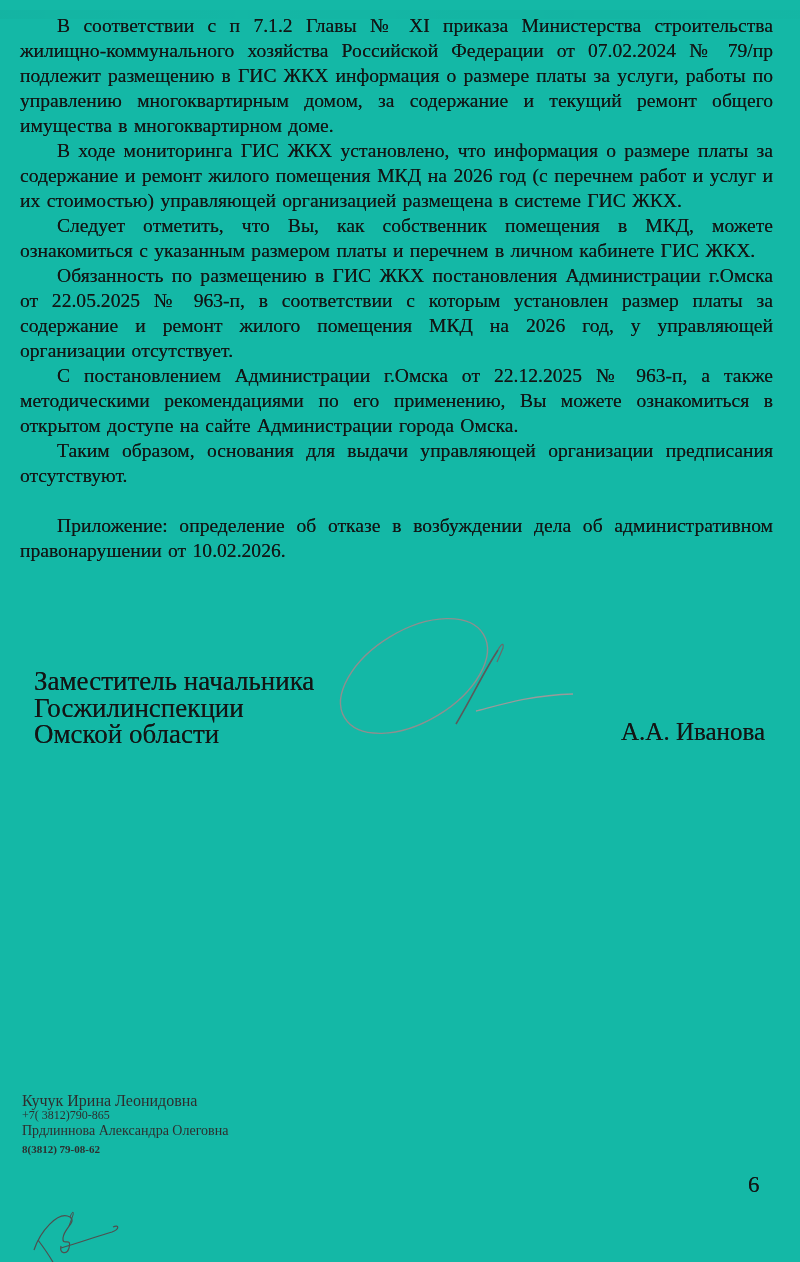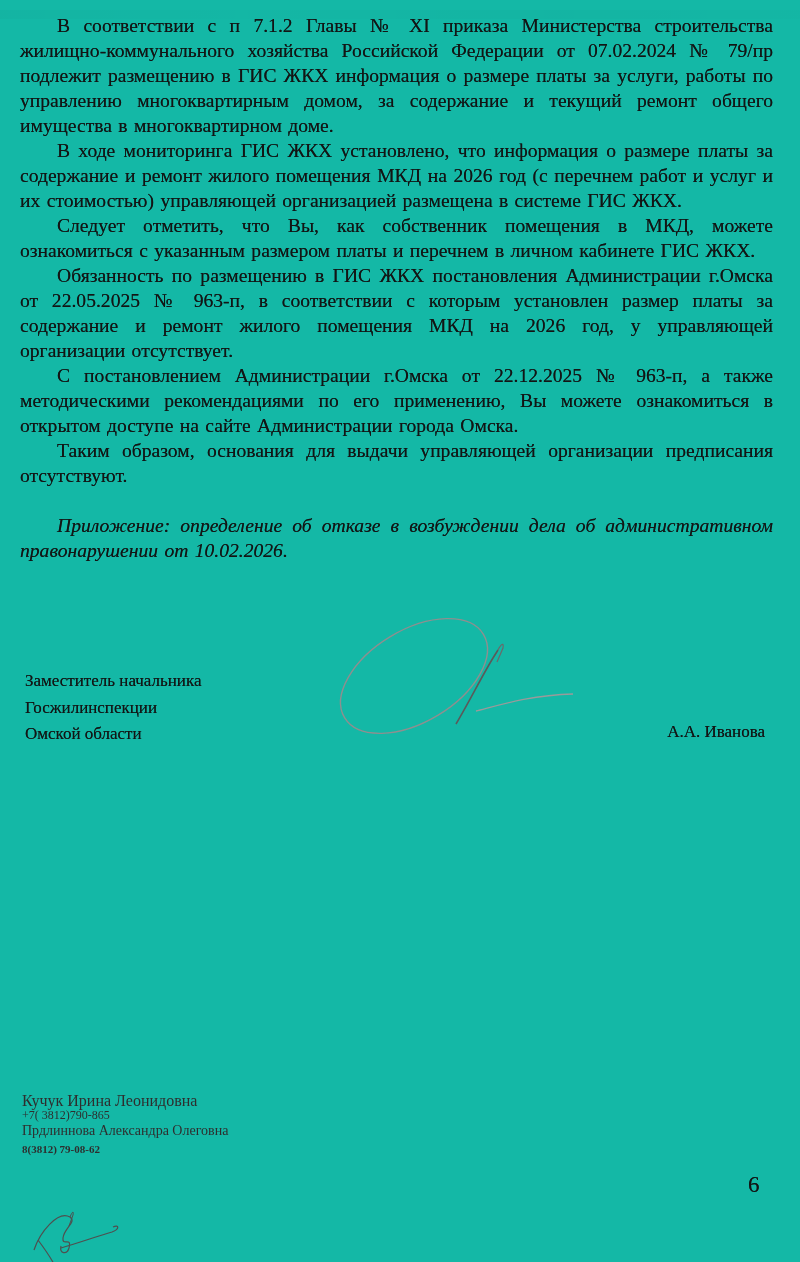--- a/index.html
+++ b/index.html
@@ -23,29 +23,29 @@
   }
   .text-block p{
     margin:0;
     font-size:19.6px;
     line-height:25px;
     text-align:justify;
     text-indent:37px;
     text-shadow:0 0 .5px rgba(0,0,0,.65);
     word-spacing:1.5px;
   }
-  p.attachment{margin-top:25px;font-style:italic;}
+  p.attachment{margin-top:25px;}
   .sig-left{
-    position:absolute;left:25px;top:668px;
-    font-size:17px;line-height:26.5px;
+    position:absolute;left:34px;top:668px;
+    font-size:27px;line-height:26.5px;
     text-shadow:0 0 .5px rgba(0,0,0,.65);
   }
   .sig-name{
     position:absolute;right:35px;top:719px;
-    font-size:17px;line-height:25px;
+    font-size:25px;line-height:25px;
     text-shadow:0 0 .5px rgba(0,0,0,.65);
   }
   .signature-main{position:absolute;left:330px;top:614px;width:252px;height:132px;}
   .contacts{
     position:absolute;left:22px;top:1094px;
     color:#2e2e2e;
   }
   .contacts div{white-space:nowrap;}
   .contact-1{font-size:16px;line-height:14px;}
   .contact-2{font-size:12px;line-height:14px;}

